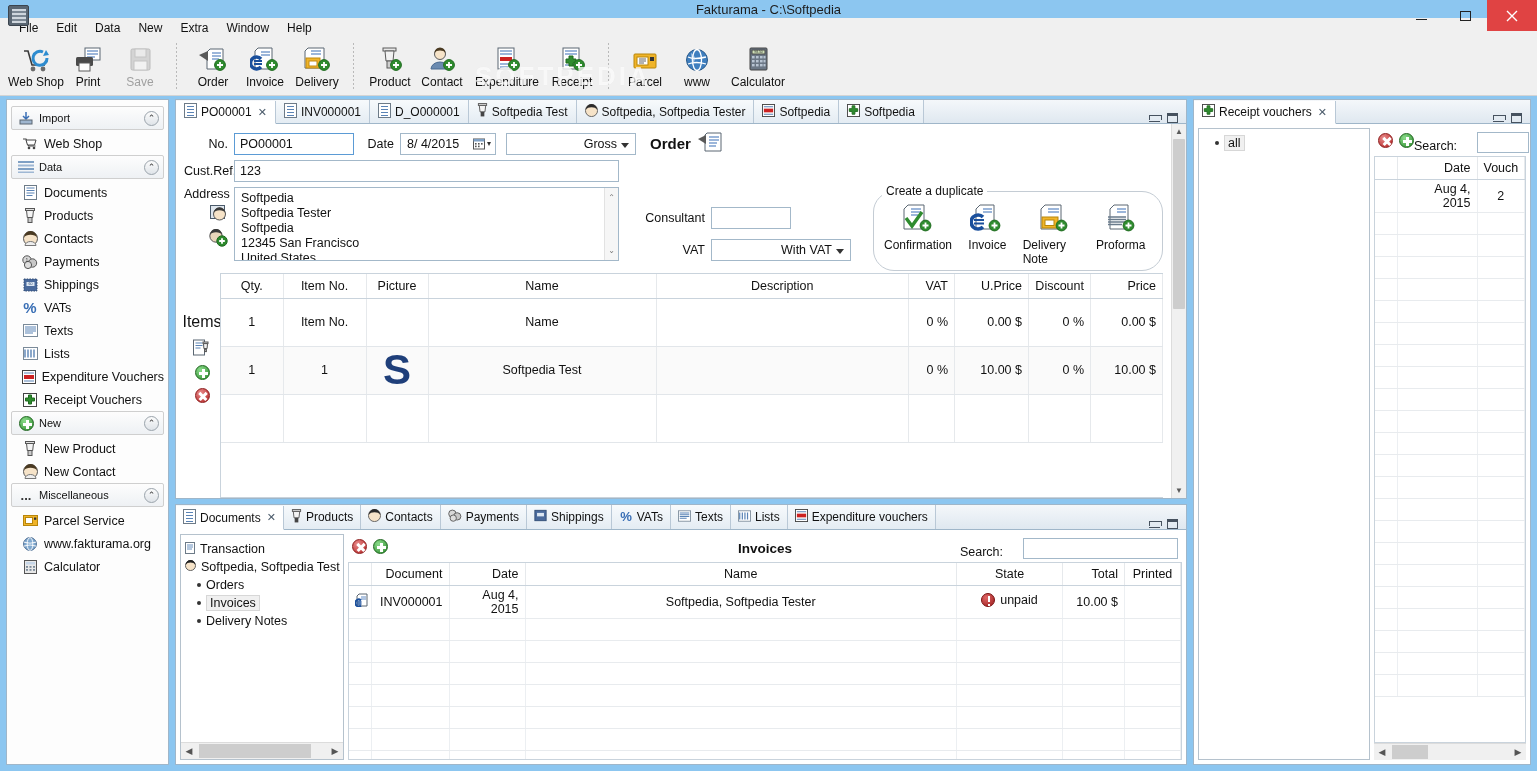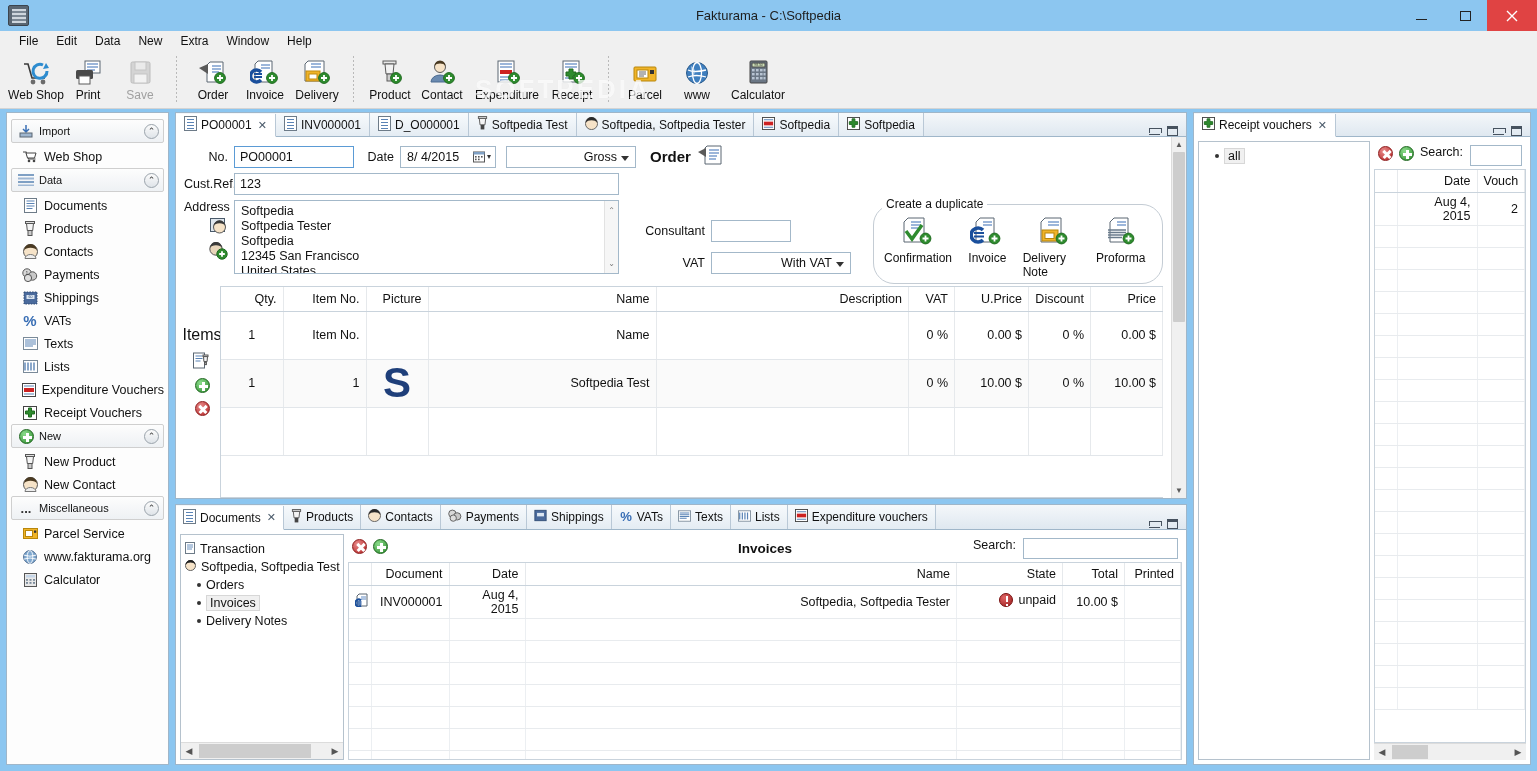--- a/index.html
+++ b/index.html
@@ -12,21 +12,21 @@
     overflow:hidden;
     -webkit-font-smoothing:none;
   }
   .window {
     position:absolute; left:0; top:0; width:1537px; height:771px;
     background:#8cc6f0;
     display:flex; flex-direction:column;
   }
   
   .titlebar {
-    height:31px; position:relative; flex:none;
+    height:18px; position:relative; flex:none;
     background:#8cc6f0;
     display:flex; align-items:center;
   }
   .titlebar .appicon {
     position:absolute; left:8px; top:5px; width:21px; height:21px;
     background:#5a6672; border:1px solid #3b444e; border-radius:2px;
     display:flex; align-items:center; justify-content:center;
   }
   .titlebar .appicon .grid {
     width:14px; height:14px;
@@ -187,21 +187,21 @@
   .itemstable { flex:1; border:1px solid #c9d3dc; border-right:none; overflow:hidden; background:#fff; }
   table.grid { width:100%; border-collapse:collapse; font-size:12.5px; table-layout:fixed; }
   table.grid th {
     background:#fff; border-bottom:1px solid #c9d3dc; border-right:1px solid #e6e9ec;
     font-weight:normal; padding:3px 6px; color:#111; height:24px;
   }
   table.grid td {
     border-bottom:1px solid #e2e6ea; border-right:1px solid #e6e9ec; padding:3px 6px;
     color:#111; height:48px; vertical-align:middle;
   }
-  .ta-l { text-align:right; } .ta-r { text-align:right; } .ta-c { text-align:center; }
+  .ta-l { text-align:center; } .ta-r { text-align:right; } .ta-c { text-align:center; }
 
   .sofpedia-s { font-weight:bold; font-size:42px; color:#1f3f7a; line-height:36px;
                 font-family:"Liberation Sans",sans-serif; }
 
   
   .bottompanel { height:261px; flex:none; }
   .btabs { height:25px; }
   .btab { height:24px; font-size:12px; padding:0 7px; gap:4px; }
   .bcontent { flex:1; display:flex; min-height:0; background:#fff; padding:4px; gap:4px; }
   .treebox { width:164px; flex:none; border:1px solid #b5c2cd; background:#fff;
@@ -214,21 +214,21 @@
   .hscroll { height:17px; flex:none; background:#f0f0f0; border-top:1px solid #dcdcdc;
              display:flex; align-items:center; }
   .hscroll .arr { width:16px; text-align:center; font-size:9px; color:#555; }
   .hscroll .trk { flex:1; height:100%; position:relative; }
   .hscroll .thm { position:absolute; top:1px; bottom:1px; background:#cdcdcd; }
 
   .docarea { flex:1; display:flex; flex-direction:column; min-width:0; }
   .doctop { height:28px; display:flex; align-items:center; position:relative; padding:0 4px; }
   .doctitle { position:absolute; left:0; right:0; text-align:center; font-weight:bold;
               font-size:13.5px; color:#111; }
-  .searchbox { margin-left:auto; display:flex; align-items:flex-start; gap:7px; z-index:2; }
+  .searchbox { margin-left:auto; display:flex; align-items:flex-end; gap:20px; z-index:2; }
   .searchbox .lb { font-size:12.5px; color:#111; }
   .searchbox input {
     width:155px; height:21px; border:1px solid #a3b8c9; font-size:12.5px; padding:0 4px;
     font-family:"Liberation Sans",sans-serif;
   }
   .doctable { flex:1; border:1px solid #c9d3dc; overflow:hidden; background:#fff; }
   table.dgrid { width:100%; border-collapse:collapse; font-size:12.5px; table-layout:fixed; }
   table.dgrid th { background:#fff; border-bottom:1px solid #c9d3dc; border-right:1px solid #e6e9ec;
                    font-weight:normal; padding:2px 6px; height:22px; color:#111; }
   table.dgrid td { border-bottom:1px solid #e8ebee; border-right:1px solid #eceff2;

